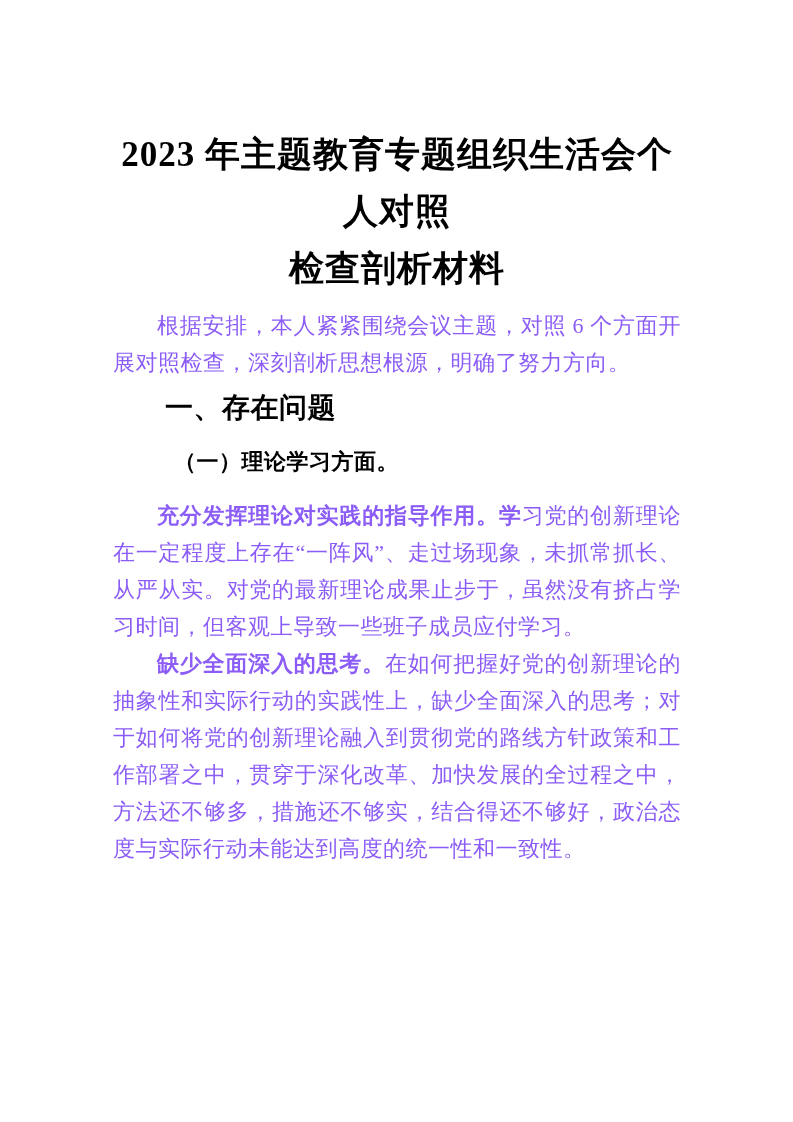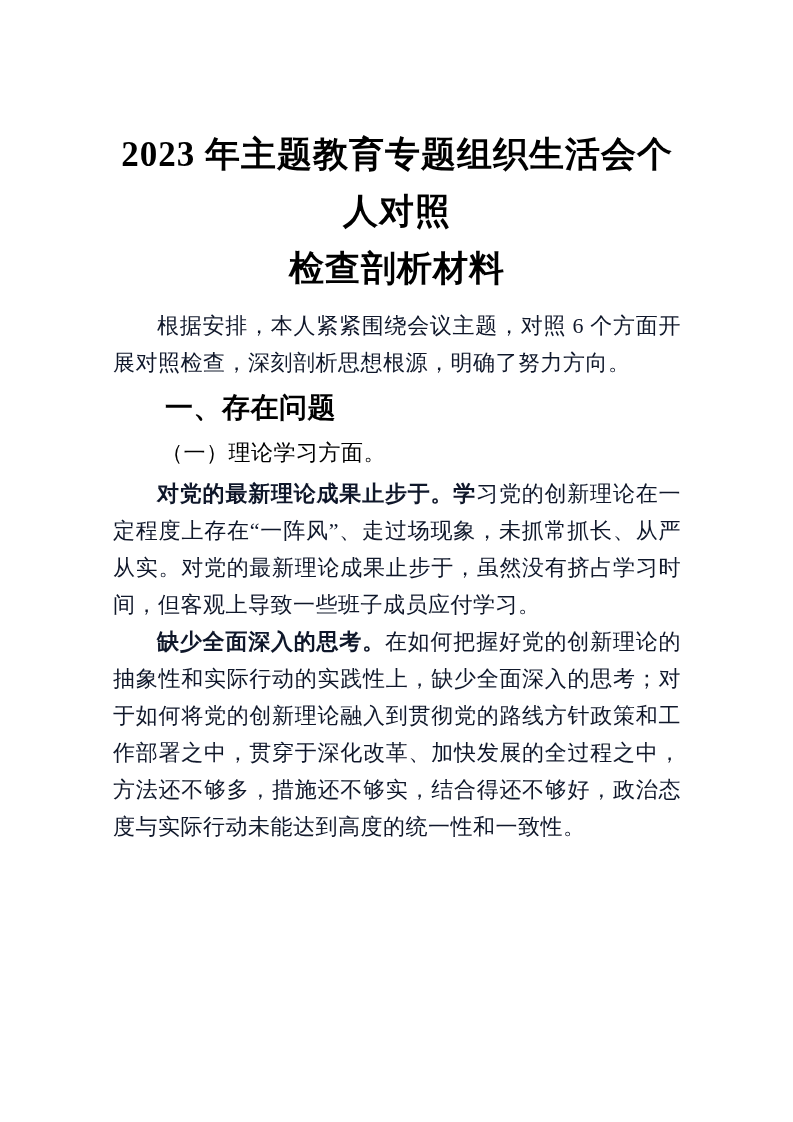--- a/index.html
+++ b/index.html
@@ -29,35 +29,35 @@
   .title-line { display: block; }
   .para {
     margin: 0;
     font-family: "Liberation Serif", "DejaVu Serif", serif;
     font-size: 22px;
     line-height: 37px;
     text-align: justify;
     text-justify: inter-character;
     text-indent: 44px;
     letter-spacing: 0.5px;
-    color: #0f172a;
+    color: #8b5cf6;
   }
   .heading-1 {
     margin: 8px;
     font-family: "Liberation Sans", "DejaVu Sans", sans-serif;
     font-weight: 700;
     font-size: 28px;
     line-height: 37px;
     text-indent: 44px;
     letter-spacing: 0.5px;
   }
   .heading-2 {
-    margin: 4px;
+    margin: 17px;
     font-family: "Liberation Serif", "DejaVu Serif", serif;
-    font-weight: 400;
+    font-weight: 700;
     font-size: 22px;
     line-height: 37px;
     text-indent: 44px;
     letter-spacing: 0.5px;
   }
   .lead { font-weight: 700; }
 </style>
 </head>
 <body>
 
@@ -67,18 +67,18 @@
     <span class="title-line">2023 年主题教育专题组织生活会个人对照</span>
     <span class="title-line">检查剖析材料</span>
   </h1>
 
   <p class="para">根据安排，本人紧紧围绕会议主题，对照 6 个方面开展对照检查，深刻剖析思想根源，明确了努力方向。</p>
 
   <h2 class="heading-1">一、存在问题</h2>
 
   <h3 class="heading-2">（一）理论学习方面。</h3>
 
-  <p class="para"><span class="lead">对党的最新理论成果止步于。学</span><span>习党的创新理论在一定程度上存在“一阵风”、走过场现象，未抓常抓长、从严从实。对党的最新理论成果止步于，虽然没有挤占学习时间，但客观上导致一些班子成员应付学习。</span></p>
+  <p class="para"><span class="lead">充分发挥理论对实践的指导作用。学</span><span>习党的创新理论在一定程度上存在“一阵风”、走过场现象，未抓常抓长、从严从实。对党的最新理论成果止步于，虽然没有挤占学习时间，但客观上导致一些班子成员应付学习。</span></p>
 
   <p class="para"><span class="lead">缺少全面深入的思考。</span><span>在如何把握好党的创新理论的抽象性和实际行动的实践性上，缺少全面深入的思考；对于如何将党的创新理论融入到贯彻党的路线方针政策和工作部署之中，贯穿于深化改革、加快发展的全过程之中，方法还不够多，措施还不够实，结合得还不够好，政治态度与实际行动未能达到高度的统一性和一致性。</span></p>
 
 
 </div>
 
 </body></html>

